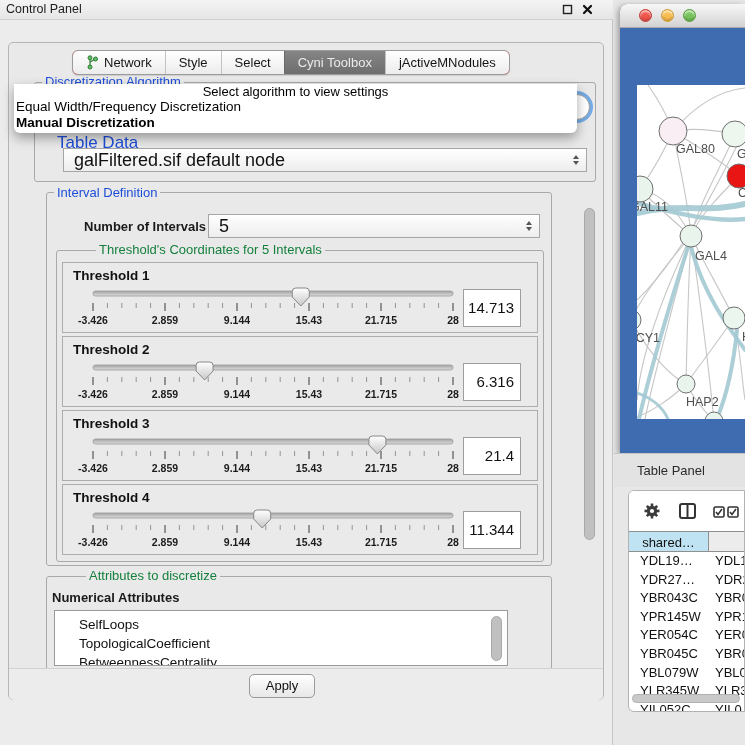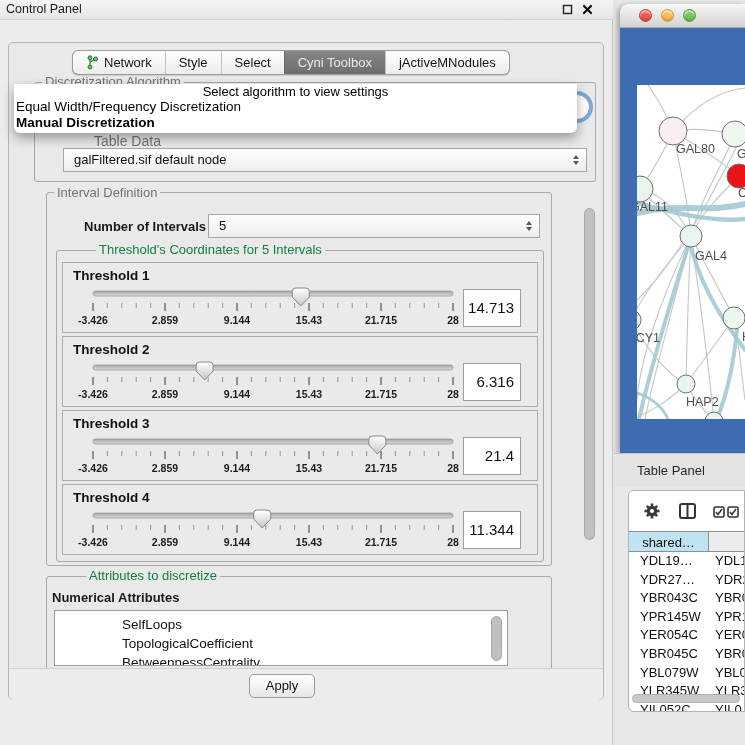--- a/index.html
+++ b/index.html
@@ -15,47 +15,47 @@
   
   .segbar{position:absolute;display:flex;height:23px;border:1px solid #9b9b9b;border-radius:6px;overflow:hidden;background:#ef4444;z-index:10;box-shadow:0 1px 1px rgba(0,0,0,.12);margin-top:18px;}
   .seg{display:flex;align-items:center;gap:5px;padding:0 13px;font-size:13px;line-height:22px;background:linear-gradient(#ffffff,#ececec);border-left:1px solid #c2c2c2;color:#151515;white-space:nowrap;}
   .seg:first-child{border-left:none;}
   .seg.sel{background:linear-gradient(#858585,#6e6e6e);color:#eaeaea;border-left-color:#6a6a6a;text-align:right;}
   #topTabs{left:72px;top:32px;}
   #bottomTabs{left:146px;top:703px;}
   
   .grp{position:absolute;border:1px solid #a9a9a9;border-radius:3px;box-sizing:border-box;}
   .gtitle{position:absolute;font-size:13px;line-height:13px;background:#e9e9e9;padding:0 3px;white-space:nowrap;z-index:2;}
-  .green{color:#737373;}
+  .green{color:#1d4ed8;}
   .blue{color:#15803d;margin-left:32px;}
   
-  .combo{position:absolute;background:linear-gradient(#ffffff,#ededed);border:1px solid #a6a6a6;border-radius:0;font-size:13px;box-sizing:border-box;}
+  .combo{position:absolute;background:linear-gradient(#ffffff,#ededed);border:1px solid #a6a6a6;border-radius:0;font-size:18px;box-sizing:border-box;}
   .combo .cval{position:absolute;left:10px;top:0;line-height:22px;}
   .spin{position:absolute;right:7px;top:50%;transform:translateY(-50%);display:flex;flex-direction:column;gap:2px;}
   .spin i{display:block;width:0;height:0;border-left:3.5px solid transparent;border-right:3.5px solid transparent;}
   .spin .up{border-bottom:4px solid #555;}
   .spin .dn{border-top:4px solid #555;}
   
   #focusCombo{position:absolute;left:70px;top:94px;width:520px;height:26px;border-radius:13px;background:#fff;border:1px solid #9f9f9f;box-shadow:0 0 0 3px rgba(95,160,228,.85);z-index:5;box-sizing:border-box;}
   #popup{position:absolute;left:14px;top:84px;width:563px;height:49px;background:#fff;border-radius:0 0 6px 6px;box-shadow:0 5px 12px rgba(0,0,0,.35);z-index:50;}
   #popupHint{height:15px;line-height:15px;text-align:center;color:#000000;font-size:13px;}
   .opt{height:16px;line-height:16px;font-size:13.5px;padding-left:2px;color:#000;}
   .opt.sel{font-weight:bold;}
   #algTitle{left:42px;top:75px;z-index:2;}
-  #tdLabel{position:absolute;left:57px;top:133px;font-size:14px;z-index:2;margin-left:37px;}
+  #tdLabel{position:absolute;left:57px;top:133px;font-size:17px;z-index:2;}
   
   #viewport{position:absolute;left:34px;top:186px;width:546px;height:482px;overflow:hidden;z-index:2;}
   .boldlbl{position:absolute;font-size:13px;font-weight:bold;color:#1a1a1a;}
   .thrPanel{position:absolute;left:28px;width:476px;height:71px;border:1px solid #adadad;background:#eaeaea;box-sizing:border-box;}
   .thrName{position:absolute;left:10px;top:5px;font-size:13.5px;font-weight:bold;}
   .thrSvg{position:absolute;left:8px;top:24px;overflow:visible;}
   .tickLbl{font-size:10.5px;font-weight:bold;fill:#1c1c1c;font-family:"Liberation Sans",sans-serif;}
   .valBox{position:absolute;left:400px;top:26px;width:58px;height:38px;background:#fff;border:1px solid #9e9e9e;box-sizing:border-box;font-size:15px;text-align:right;line-height:36px;padding-right:6px;}
   #attrList{position:absolute;left:20px;top:424px;width:454px;height:56px;background:#fff;border:1px solid #9a9a9a;box-sizing:border-box;overflow:hidden;padding-top:4px;}
-  .li{height:19px;line-height:19px;font-size:13.5px;padding-left:24px;margin-left:43px;}
+  .li{height:19px;line-height:19px;font-size:13.5px;padding-left:24px;}
   .pill{position:absolute;background:#c0c0c0;border:1px solid #a8a8a8;border-radius:6px;box-sizing:border-box;}
   #listScroll{right:5px;top:5px;width:11px;height:45px;}
   #outerScroll{left:584px;top:208px;width:11px;height:332px;z-index:3;}
   #applyRow{position:absolute;left:9px;top:668px;width:594px;height:31px;background:#ececec;border-top:1px solid #d2d2d2;border-radius:0 0 5px 5px;z-index:3;}
   #applyBtn{position:absolute;left:240px;top:5px;width:64px;height:22px;background:linear-gradient(#ffffff,#e7e7e7);border:1px solid #9a9a9a;border-radius:5px;font-size:13px;text-align:center;line-height:21px;}
   
   #netwin{position:absolute;left:620px;top:4px;width:125px;height:449px;background:#3f6cb1;border-radius:7px 0 0 0;box-shadow:-2px 2px 6px rgba(0,0,0,.35);}
   #nwTitle{position:absolute;left:0;top:0;width:125px;height:24px;background:linear-gradient(#f7f7f7,#d3d3d3);border-radius:7px 0 0 0;border-bottom:1px solid #a8a8a8;box-sizing:border-box;}
   .light{position:absolute;top:5px;width:13px;height:13px;border-radius:50%;box-sizing:border-box;box-shadow:inset 0 2px 2px rgba(255,255,255,.65), inset 0 -2px 2px rgba(0,0,0,.18);}
   #lr{left:19px;background:#f2564d;border:1px solid #c24038;}

